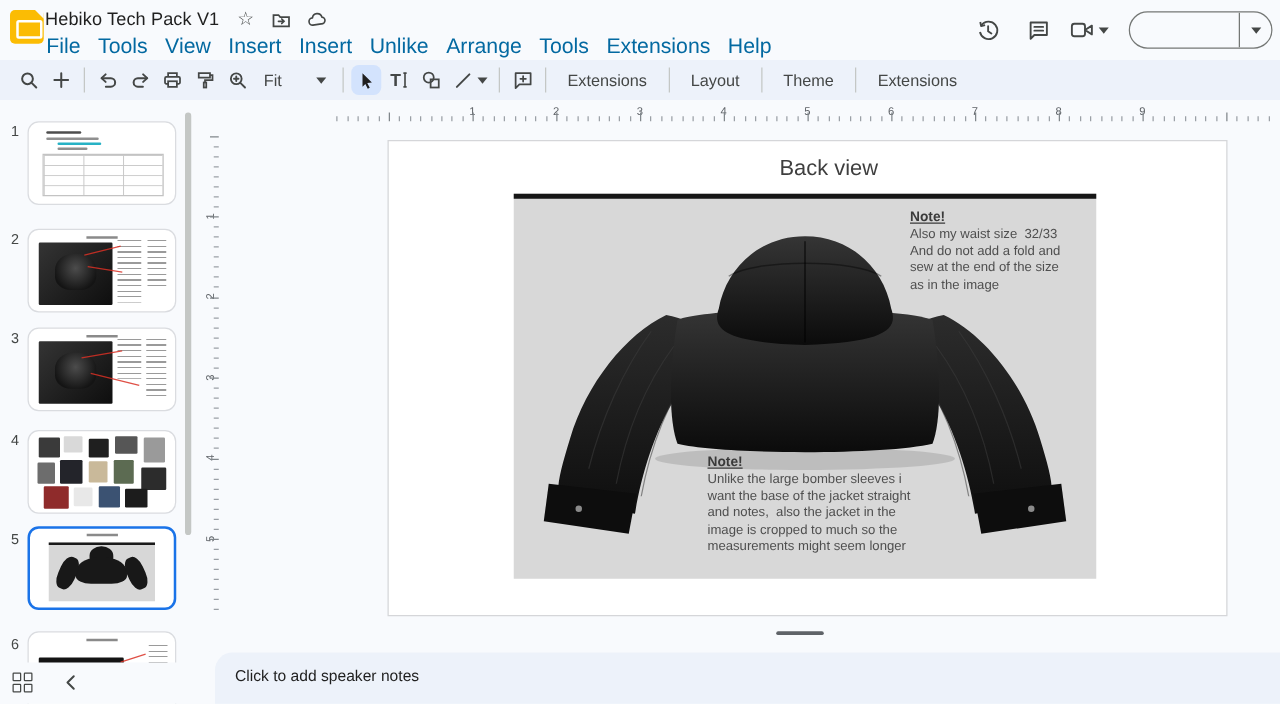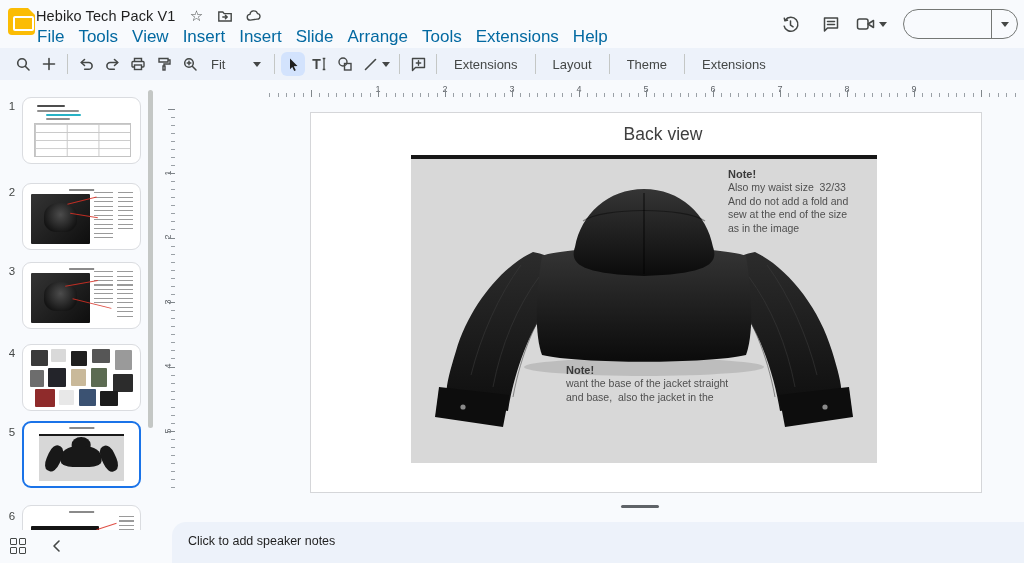--- a/index.html
+++ b/index.html
@@ -90,21 +90,21 @@
     font-size:9px; color:#5f6368; transform:rotate(-90deg); }
 
   .page { position:absolute; left:311px; top:113px; width:670px; height:379px; background:#fff;
     box-shadow:0 0 0 1px rgba(0,0,0,.14); }
   .slide-title { position:absolute; top:11px; left:0; width:100%; padding-left:34px; text-align:center;
     font-size:17.5px; color:#3f3f3f; }
   .simage { position:absolute; left:100px; top:42px; width:466px; height:308px; background:#d8d8d8; }
   .img-topbar { position:absolute; left:0; top:0; width:100%; height:4px; background:#161616; }
   .jacket-svg { position:absolute; left:0; top:0; }
   .note { position:absolute; color:#4f4f4f; font-size:10.5px; line-height:13.4px; }
-  .note b { display:block; font-size:11px; color:#3a3a3a; }
+  .note b { display:block; font-size:11px; color:#3a3a3a;text-decoration:underline; }
   .note-line { white-space:pre-wrap; }
   .note-top { left:317px; top:13px; width:148px; }
   .note-bottom { left:155px; top:209px; width:178px; }
 
   .drag-handle { position:absolute; left:621px; top:505px; width:38px; height:3px;
     background:#5f6368; border-radius:2px; }
 
   .notes-panel { position:absolute; left:172px; top:522px; width:852px; height:41px;
     background:#edf2fa; border-radius:14px 0 0 0; }
   .notes-text { position:absolute; left:16px; top:12px; font-size:12.5px; color:#1f1f1f; }
@@ -134,21 +134,21 @@
       </svg>
     </span>
   </div>
 
   <div class="menurow">
     <span class="menu-item">File</span>
     <span class="menu-item">Tools</span>
     <span class="menu-item">View</span>
     <span class="menu-item">Insert</span>
     <span class="menu-item">Insert</span>
-    <span class="menu-item">Slide</span>
+    <span class="menu-item">Unlike</span>
     <span class="menu-item">Arrange</span>
     <span class="menu-item">Tools</span>
     <span class="menu-item">Extensions</span>
     <span class="menu-item">Help</span>
   </div>
 
   <div class="tright">
     <span class="icon-btn">
       <svg width="19" height="19" viewBox="0 0 19 19" fill="none" stroke="#444746" stroke-width="1.5">
         <path d="M4.2,5.2 a7,7 0 1 1 -1.2,5.4"></path>
@@ -414,22 +414,25 @@
     <div class="note note-top">
       <b>Note!</b>
       <div class="note-line">Also my waist size  32/33</div>
       <div class="note-line">And do not add a fold and</div>
       <div class="note-line">sew at the end of the size</div>
       <div class="note-line">as in the image</div>
     </div>
 
     <div class="note note-bottom">
       <b>Note!</b>
+      <div class="note-line">Unlike the large bomber sleeves i</div>
       <div class="note-line">want the base of the jacket straight</div>
-      <div class="note-line">and base,  also the jacket in the</div>
+      <div class="note-line">and notes,  also the jacket in the</div>
+      <div class="note-line">image is cropped to much so the</div>
+      <div class="note-line">measurements might seem longer</div>
     </div>
 
     <div class="img-topbar"></div>
   </div>
 </div>
 
 <div class="drag-handle"></div>
 
 <div class="notes-panel">
   <span class="notes-text">Click to add speaker notes</span>

